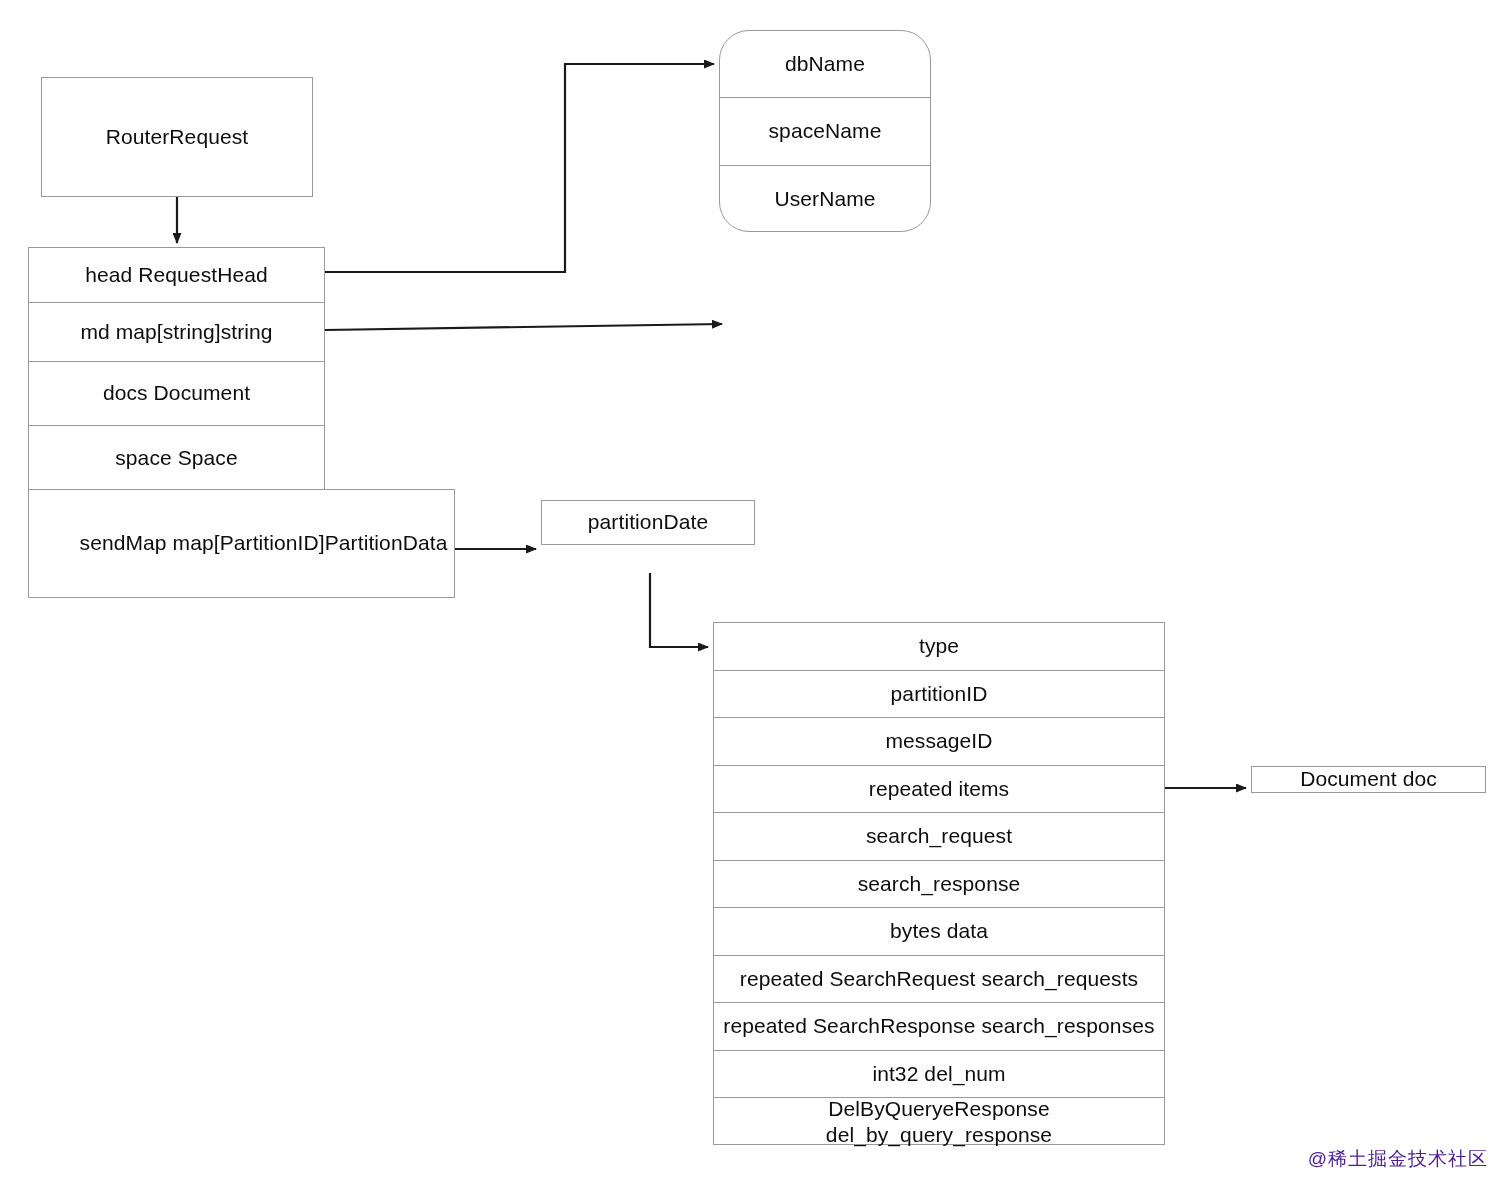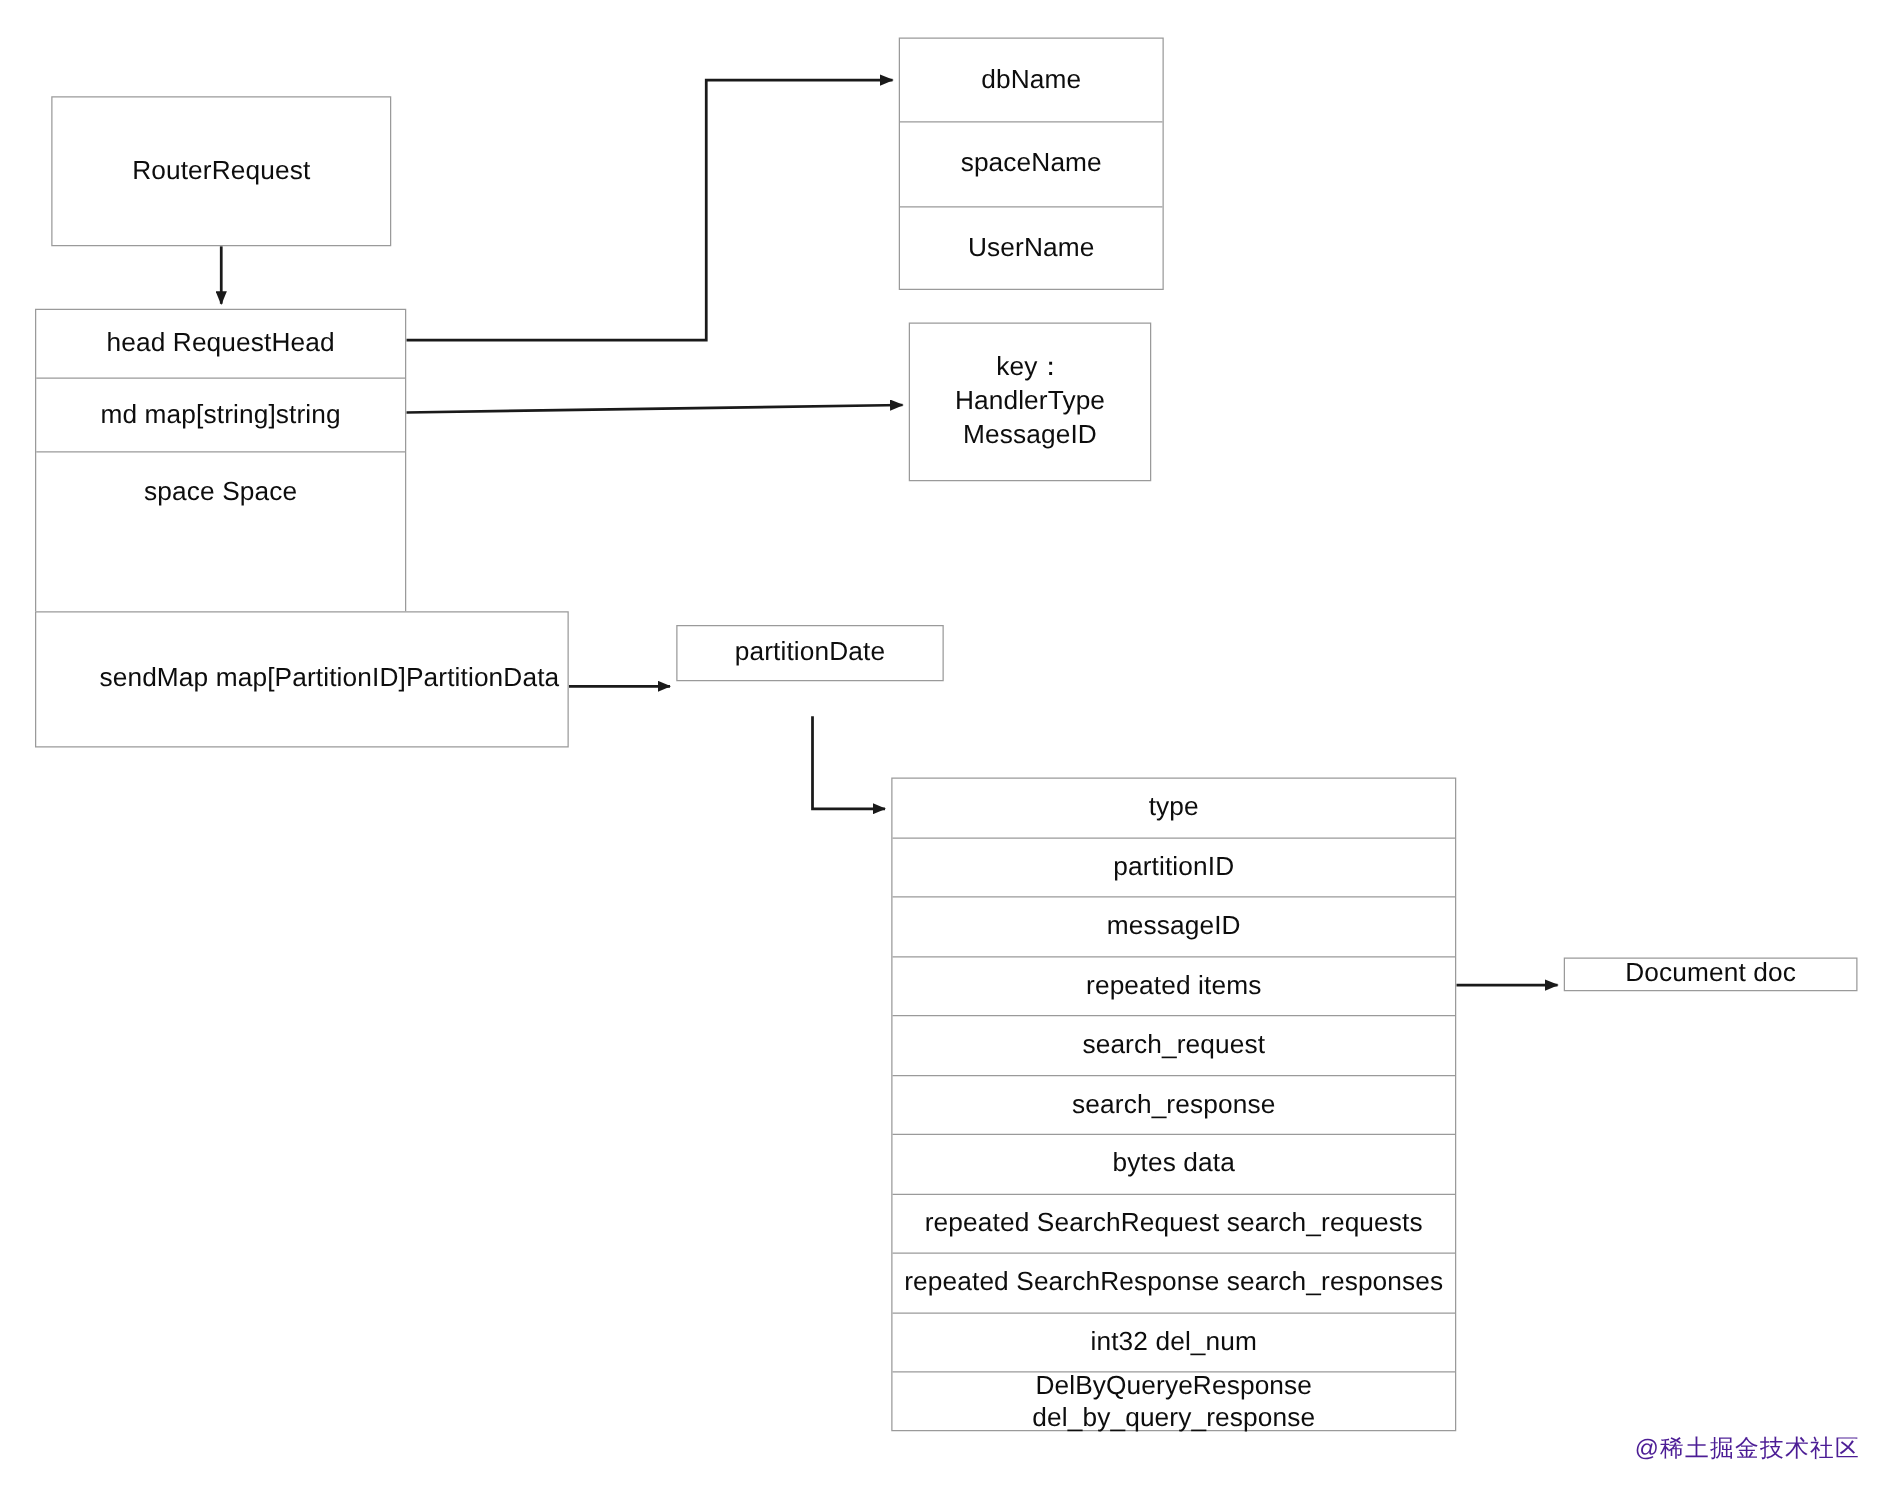--- a/index.html
+++ b/index.html
@@ -53,21 +53,21 @@
   #router-request  { left: 41px;  top: 77px;   width: 272px; height: 120px; }
 
   #request-head-table { left: 28px; top: 247px; width: 297px; height: 250px; }
   #request-head-table .row:nth-child(1) { height: 55px; }
   #request-head-table .row:nth-child(2) { height: 59px; }
   #request-head-table .row:nth-child(3) { height: 64px; }
   #request-head-table .row:nth-child(4) { height: 64px; border-bottom: none; }
 
   #send-map        { left: 28px;  top: 489px;  width: 427px; height: 109px; padding-left: 44px; }
 
-  #request-head-fields { left: 719px; top: 30px; width: 212px; height: 202px; }
+  #request-head-fields { left: 719px; top: 30px; width: 212px; height: 202px; border-radius: 30px; }
   #request-head-fields .row { height: 67.3px; }
 
   #md-key-box      { left: 727px; top: 258px;  width: 194px; height: 127px; }
 
   #partition-date  { left: 541px; top: 500px;  width: 214px; height: 45px; }
 
   #partition-data-table { left: 713px; top: 622px; width: 452px; height: 523px; }
   #partition-data-table .row { height: 47.5px; }
   #partition-data-table .row:last-child { height: 48px; }
 
@@ -121,47 +121,43 @@
   </div>
 
   <div class="node stack" id="request-head-table">
     <div class="row">
       <span>head    RequestHead</span>
     </div>
     <div class="row">
       <span>md  map[string]string</span>
     </div>
     <div class="row">
+      <span>docs   Document</span>
+    </div>
+    <div class="row">
       <span>space  Space</span>
     </div>
   </div>
 
   <div class="node" id="send-map">
     <span>sendMap map[PartitionID]PartitionData</span>
   </div>
 
   <div class="node stack" id="request-head-fields">
     <div class="row">
       <span>dbName</span>
     </div>
     <div class="row">
       <span>spaceName</span>
     </div>
     <div class="row">
       <span>UserName</span>
     </div>
   </div>
 
-  <div class="node" id="md-key-box">
-    <div>
-      <div>key：</div>
-      <div>HandlerType</div>
-      <div>MessageID</div>
-    </div>
-  </div>
 
   <div class="node" id="partition-date">
     <span>partitionDate</span>
   </div>
 
   <div class="node stack" id="partition-data-table">
     <div class="row">
       <span>type</span>
     </div>
     <div class="row">

